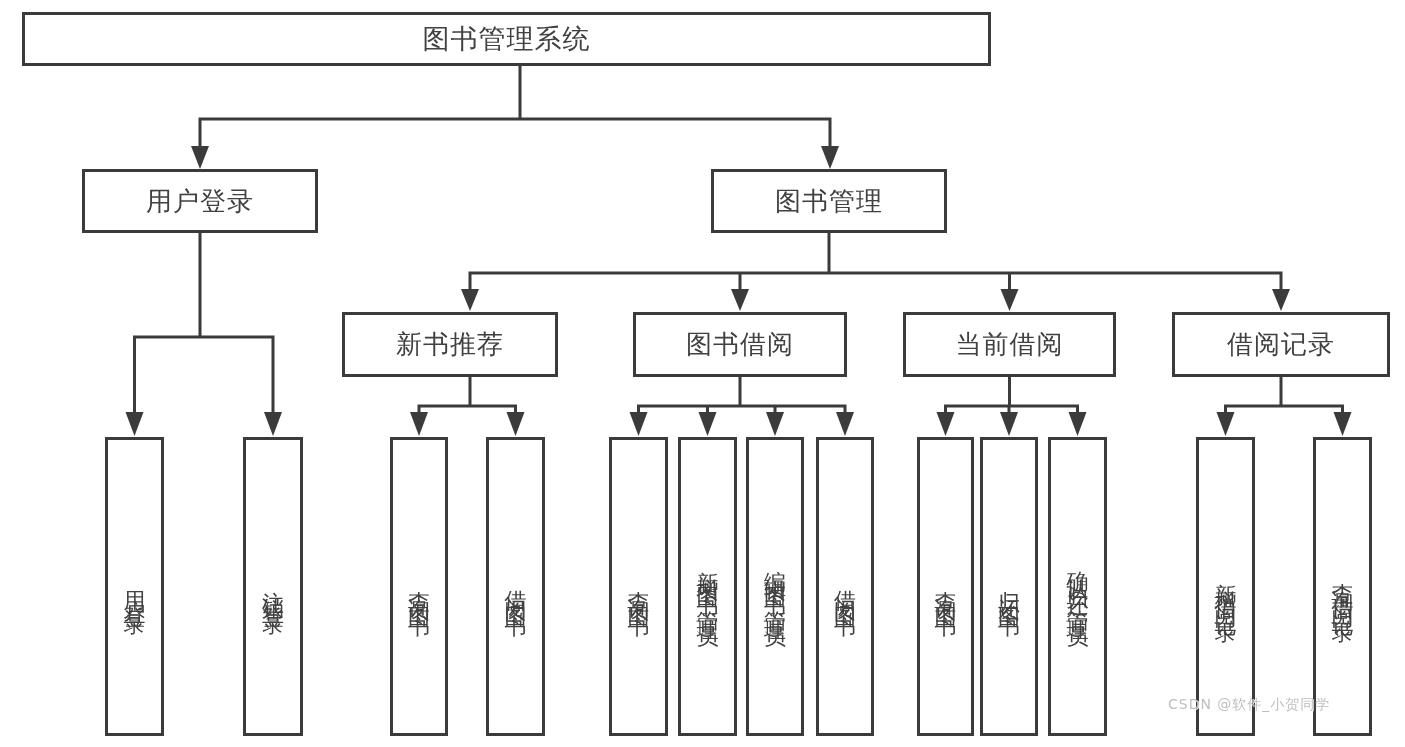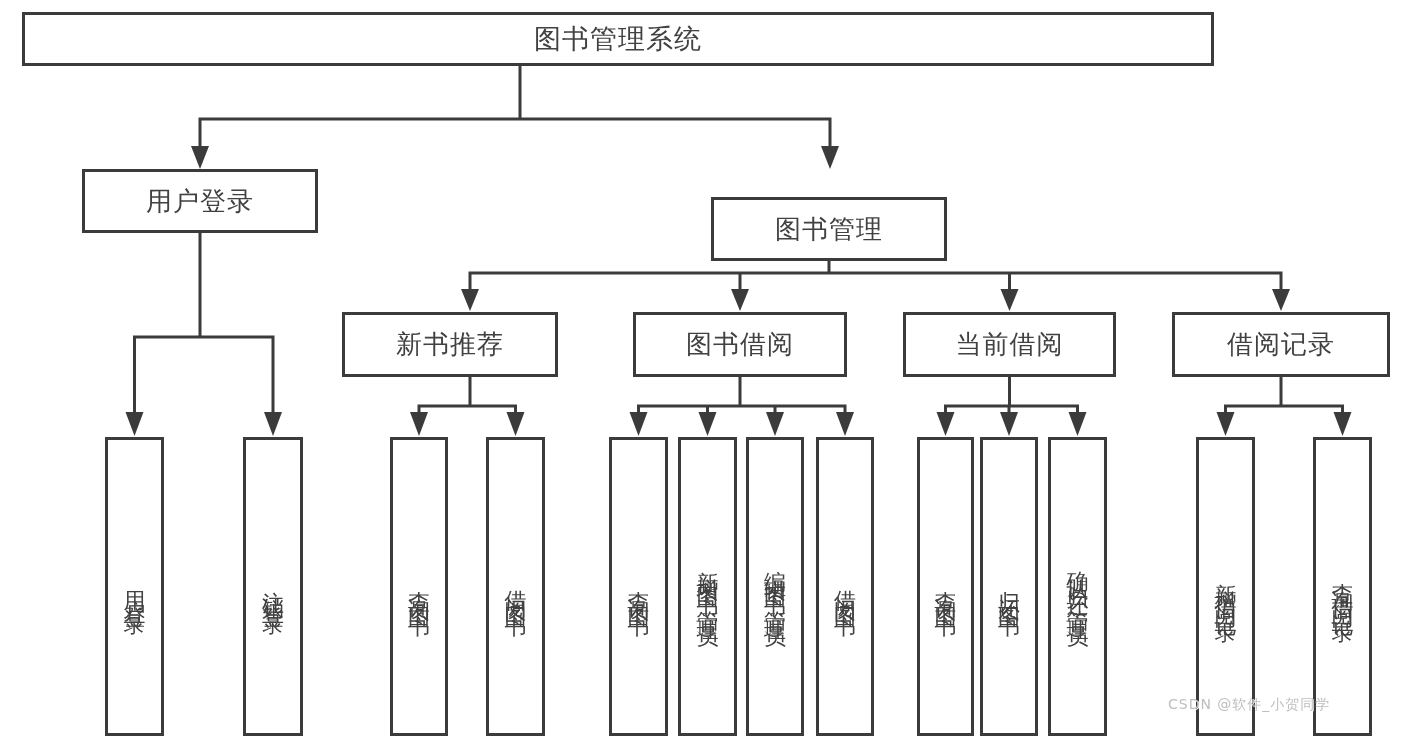--- a/index.html
+++ b/index.html
@@ -91,24 +91,24 @@
     <polygon class="arrowhead" points="698.5,412 716.5,412 707.5,436"></polygon>
     <polygon class="arrowhead" points="766,412 784,412 775,436"></polygon>
     <polygon class="arrowhead" points="836,412 854,412 845,436"></polygon>
     <polygon class="arrowhead" points="936.5,412 954.5,412 945.5,436"></polygon>
     <polygon class="arrowhead" points="1000,412 1018,412 1009,436"></polygon>
     <polygon class="arrowhead" points="1068.5,412 1086.5,412 1077.5,436"></polygon>
     <polygon class="arrowhead" points="1216.5,412 1234.5,412 1225.5,436"></polygon>
     <polygon class="arrowhead" points="1333.5,412 1351.5,412 1342.5,436"></polygon>
   </svg>
 
-  <div class="box hbox root-box" style="left:22px; top:12px; width:1192px; height:54px;font-family:Liberation Serif, serif;">图书管理系统</div>
+  <div class="box hbox root-box" style="left:22px; top:12px; width:969px; height:54px;font-family:Liberation Serif, serif;">图书管理系统</div>
 
   <div class="box hbox" style="left:82px; top:169px; width:236px; height:64px;">用户登录</div>
-  <div class="box hbox" style="left:711px; top:169px; width:236px; height:64px;margin-top:28px;">图书管理</div>
+  <div class="box hbox" style="left:711px; top:169px; width:236px; height:64px;">图书管理</div>
 
   <div class="box hbox" style="left:342px; top:312px; width:216px; height:65px;">新书推荐</div>
   <div class="box hbox" style="left:903px; top:312px; width:213px; height:65px;">当前借阅</div>
   <div class="box hbox" style="left:633px; top:312px; width:214px; height:65px;">图书借阅</div>
   <div class="box hbox" style="left:1172px; top:312px; width:218px; height:65px;">借阅记录</div>
 
   <div class="box vbox" style="left:105px; top:437px; width:59px; height:299px;">用户登录</div>
   <div class="box vbox" style="left:243px; top:437px; width:60px; height:299px;">注销登录</div>
 
   <div class="box vbox" style="left:390px; top:437px; width:58px; height:299px;">查询图书</div>

